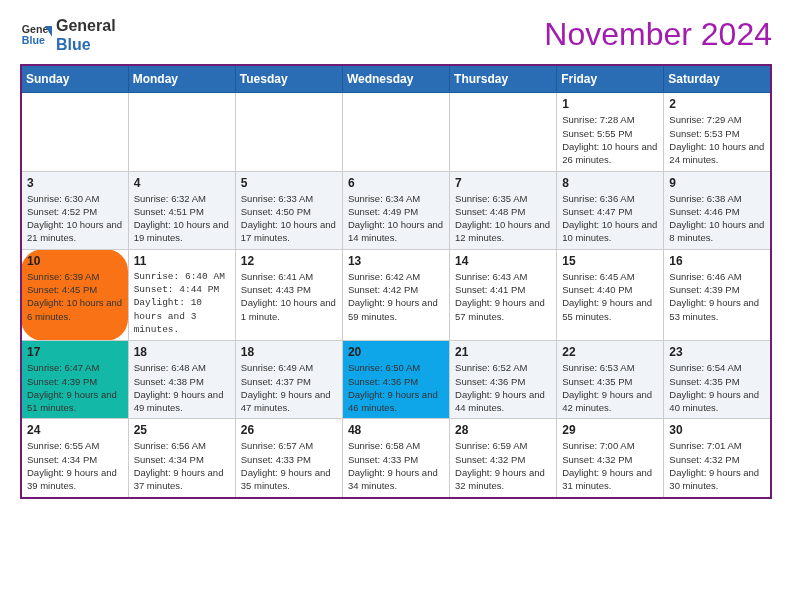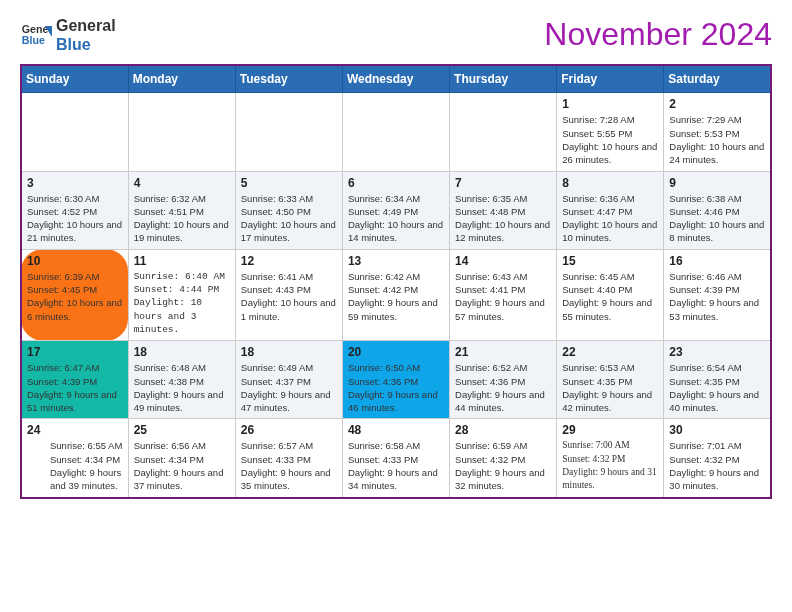--- a/index.html
+++ b/index.html
@@ -269,21 +269,21 @@
           <td style="background: rgb(240, 244, 248);">
             <span class="day-num">23</span>
             <div class="day-info" style="white-space: pre-line;">Sunrise: 6:54 AM
 Sunset: 4:35 PM
 Daylight: 9 hours and 40 minutes.</div>
           </td>
         </tr>
         <tr>
           <td style="background: rgb(255, 255, 255);">
             <span class="day-num">24</span>
-            <div class="day-info" style="white-space: pre-line; margin-left: 23px;">Sunrise: 6:55 AM
+            <div class="day-info" style="white-space: pre-line;">Sunrise: 6:55 AM
 Sunset: 4:34 PM
 Daylight: 9 hours and 39 minutes.</div>
           </td>
           <td style="background: rgb(255, 255, 255);">
             <span class="day-num">25</span>
             <div class="day-info" style="white-space: pre-line;">Sunrise: 6:56 AM
 Sunset: 4:34 PM
 Daylight: 9 hours and 37 minutes.</div>
           </td>
           <td style="background: rgb(255, 255, 255);">
@@ -299,21 +299,21 @@
 Daylight: 9 hours and 34 minutes.</div>
           </td>
           <td style="background: rgb(255, 255, 255);">
             <span class="day-num">28</span>
             <div class="day-info" style="white-space: pre-line;">Sunrise: 6:59 AM
 Sunset: 4:32 PM
 Daylight: 9 hours and 32 minutes.</div>
           </td>
           <td style="background: rgb(255, 255, 255);">
             <span class="day-num">29</span>
-            <div class="day-info" style="white-space: pre-line; font-family: Liberation Serif, serif;">Sunrise: 7:00 AM
+            <div class="day-info" style="white-space: pre-line;">Sunrise: 7:00 AM
 Sunset: 4:32 PM
 Daylight: 9 hours and 31 minutes.</div>
           </td>
           <td style="background: rgb(255, 255, 255);">
             <span class="day-num">30</span>
             <div class="day-info" style="white-space: pre-line;">Sunrise: 7:01 AM
 Sunset: 4:32 PM
 Daylight: 9 hours and 30 minutes.</div>
           </td>
         </tr>

